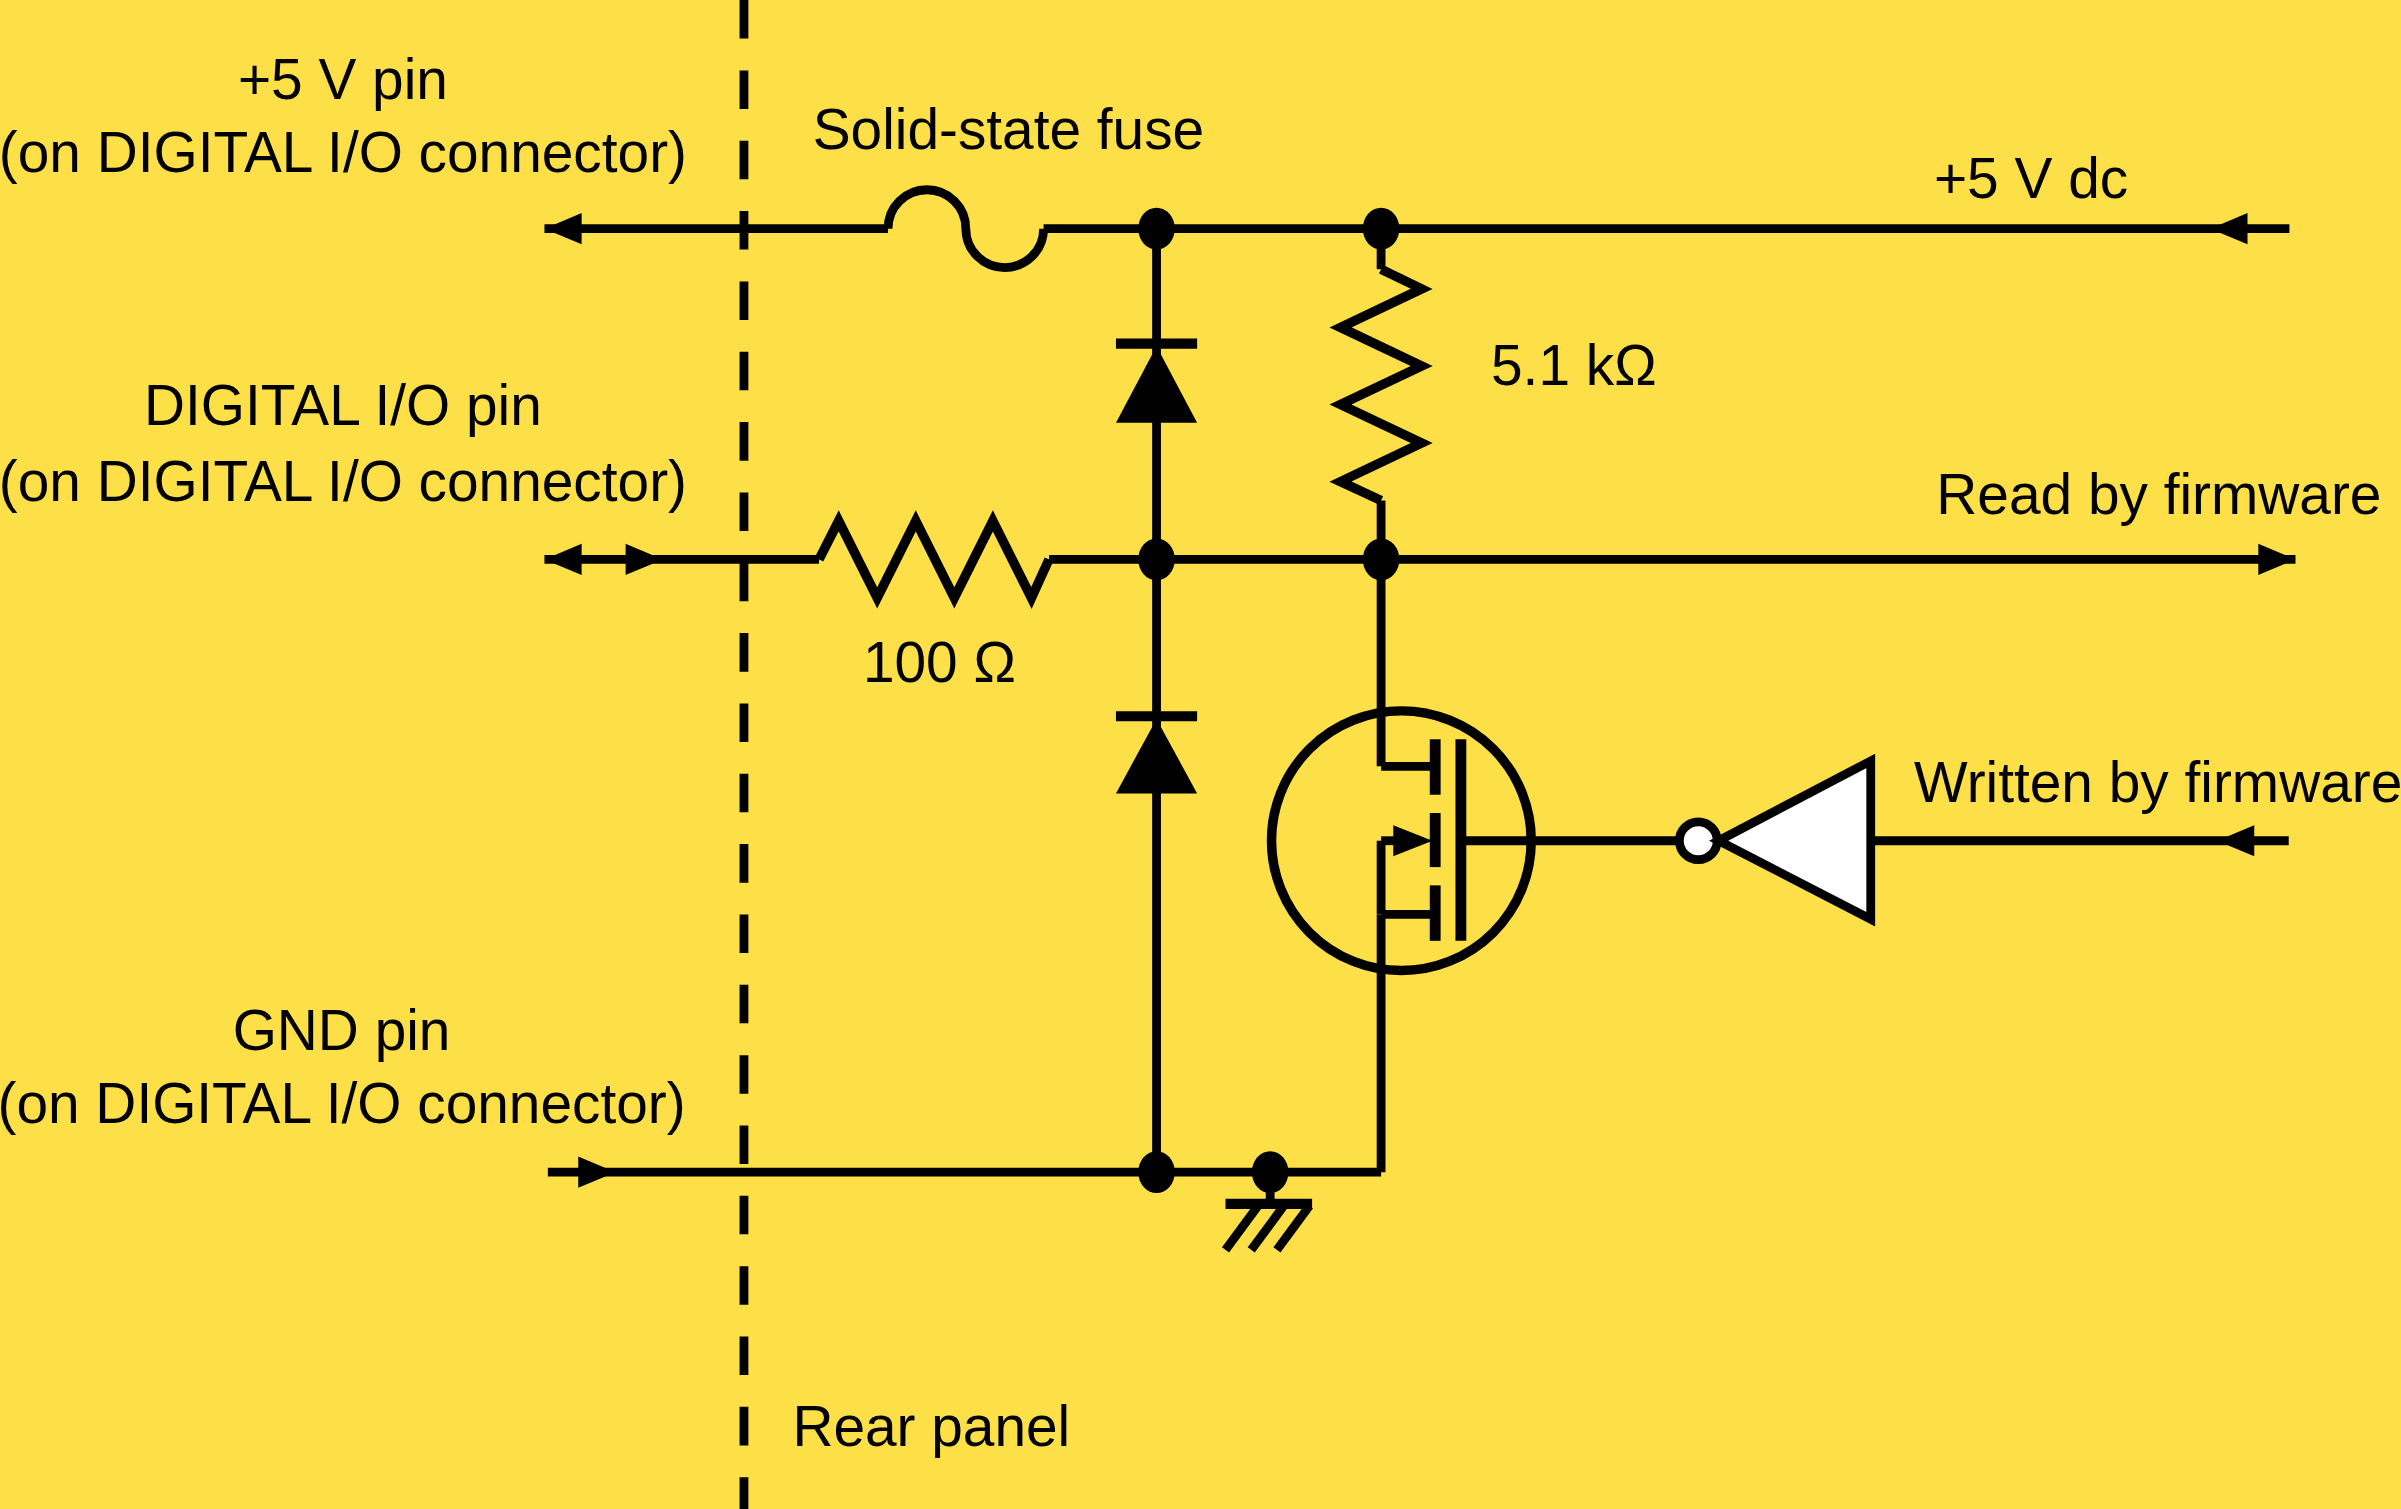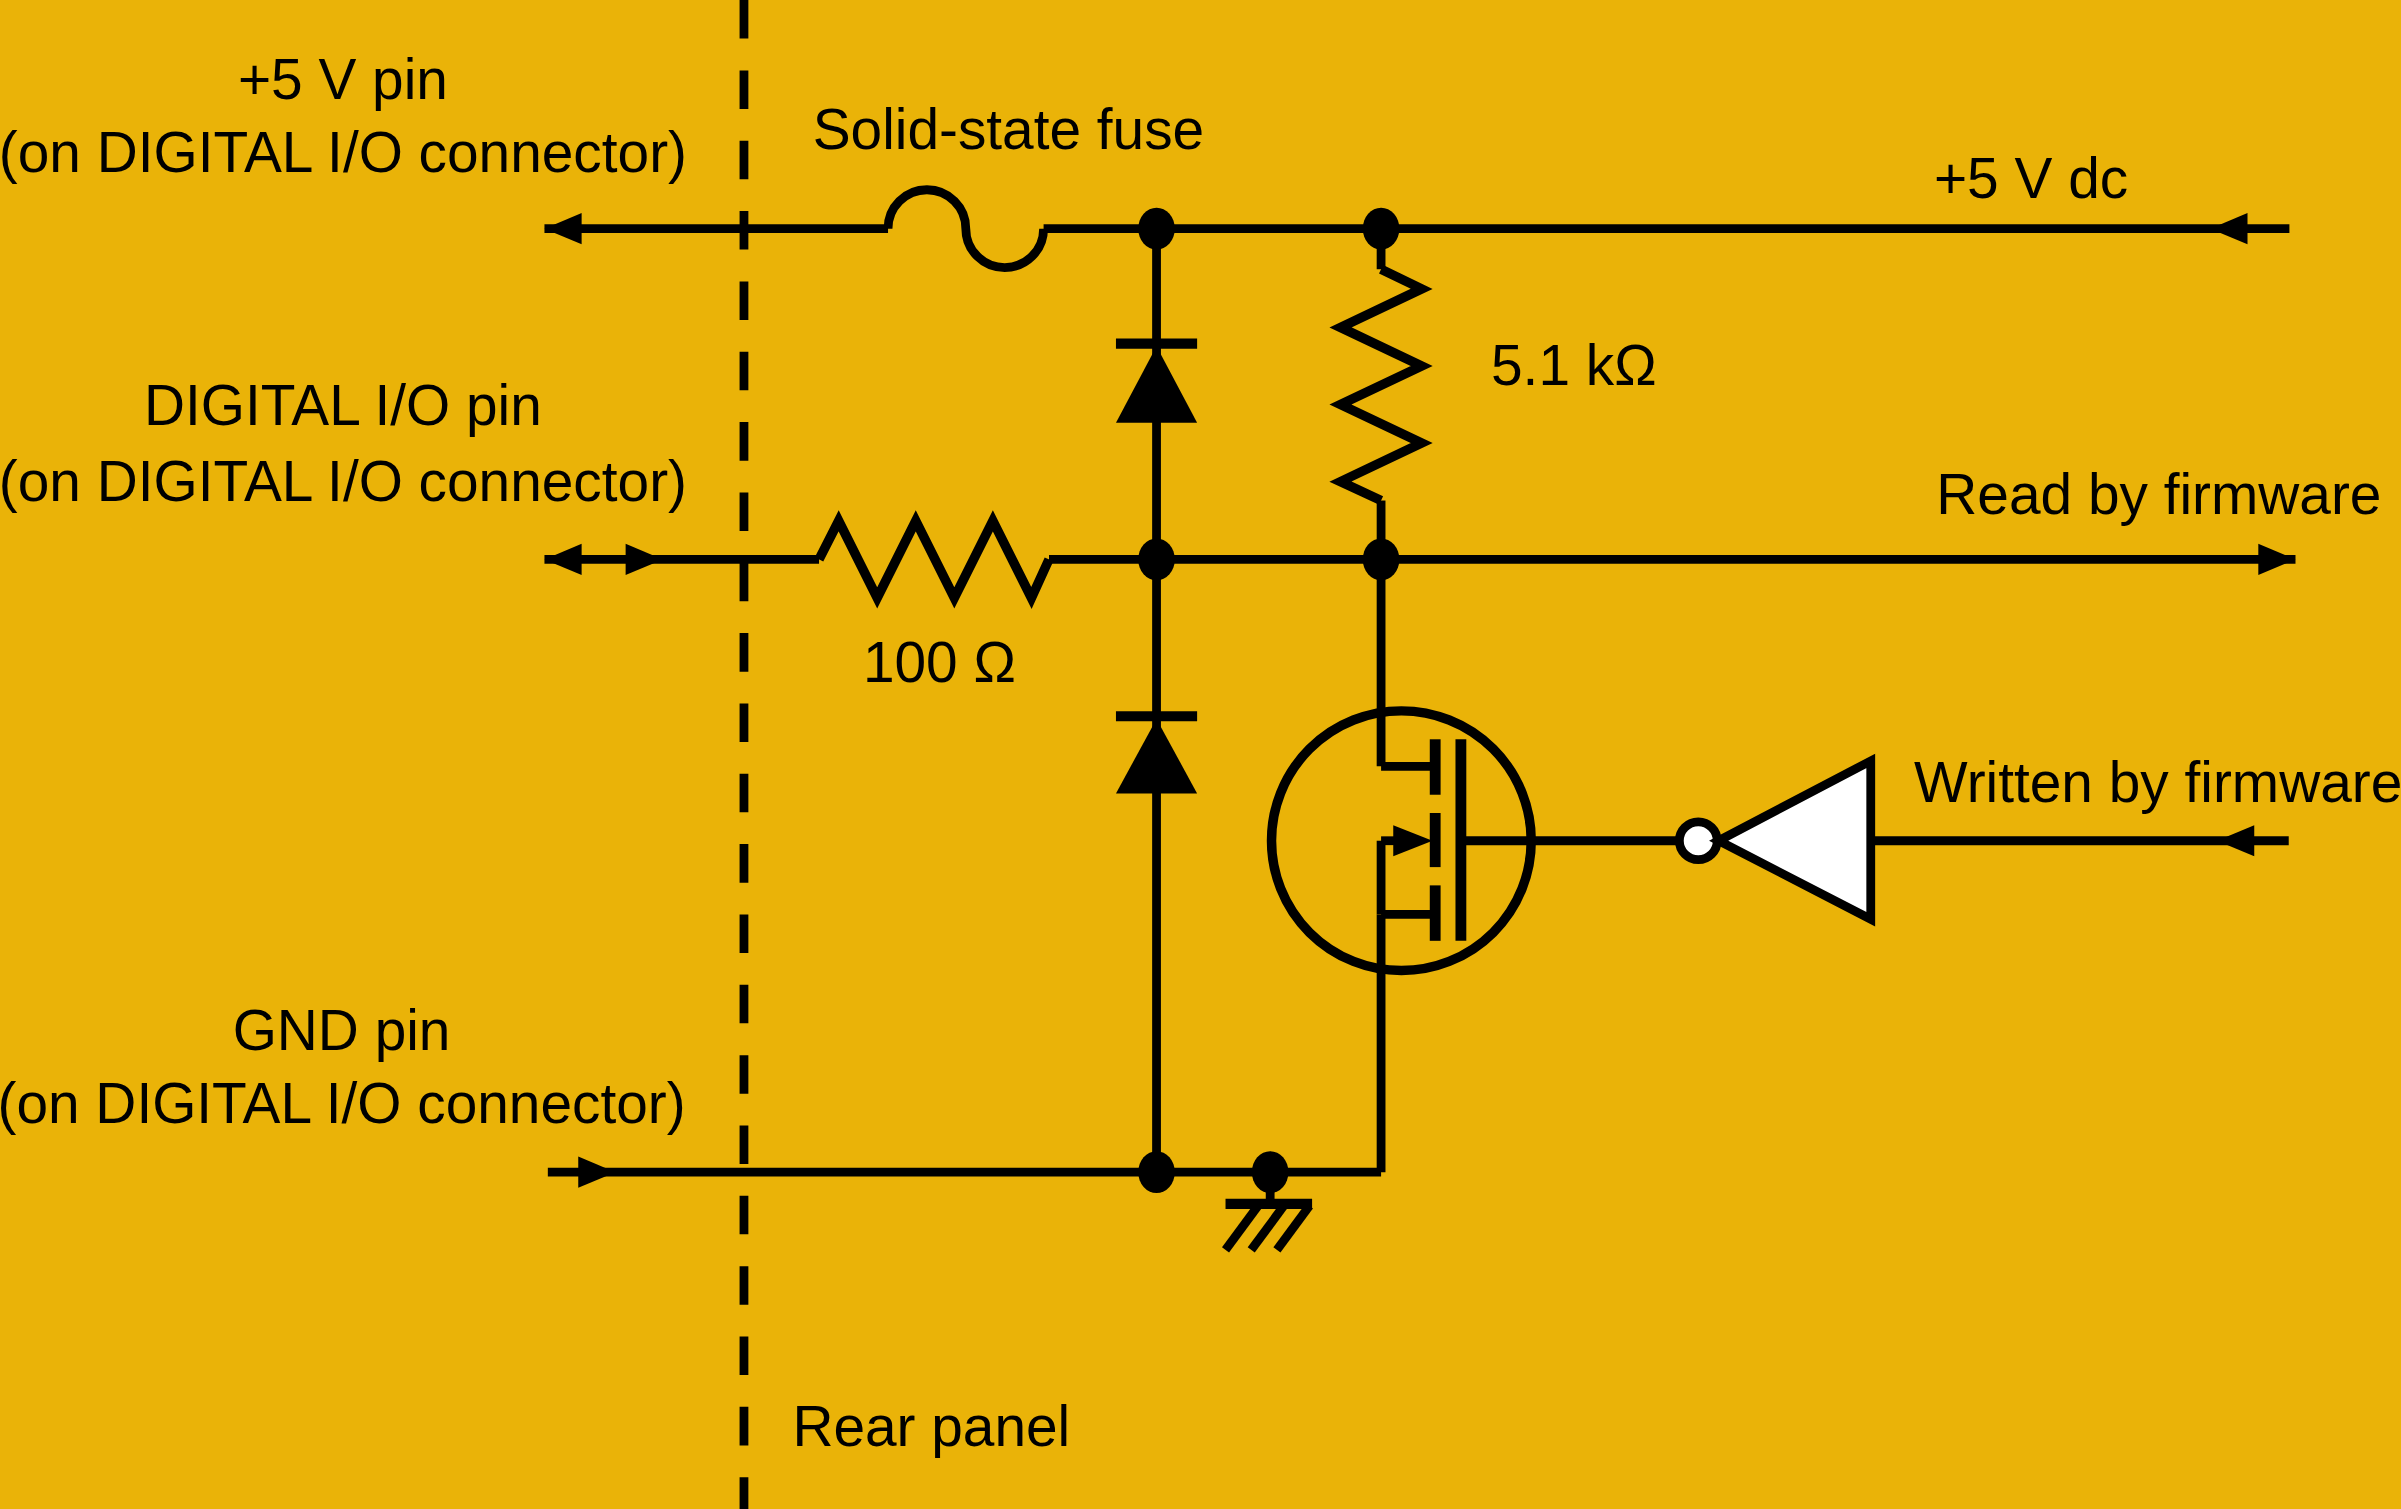--- a/index.html
+++ b/index.html
@@ -4,21 +4,21 @@
 <style>
   html, body {
     margin: 0;
     padding: 0;
     background: #ffffff;
   }
   .canvas {
     position: relative;
     width: 2401px;
     height: 1509px;
-    background: #eab308;
+    background: #fde047;
     overflow: hidden;
   }
   svg { display: block; width: 100%; height: 100%; }
 
   .wire   { stroke: #000; stroke-width: 13; fill: none; stroke-linecap: butt; }
   .comp   { stroke: #000; stroke-width: 14; fill: none; stroke-linejoin: miter; }
   .thick  { stroke: #000; stroke-width: 16; fill: none; }
   .bar    { stroke: #000; stroke-width: 15; fill: none; }
   .dashln { stroke: #000; stroke-width: 13; fill: none; stroke-dasharray: 57 47; }
   .solid  { fill: #000; stroke: none; }

